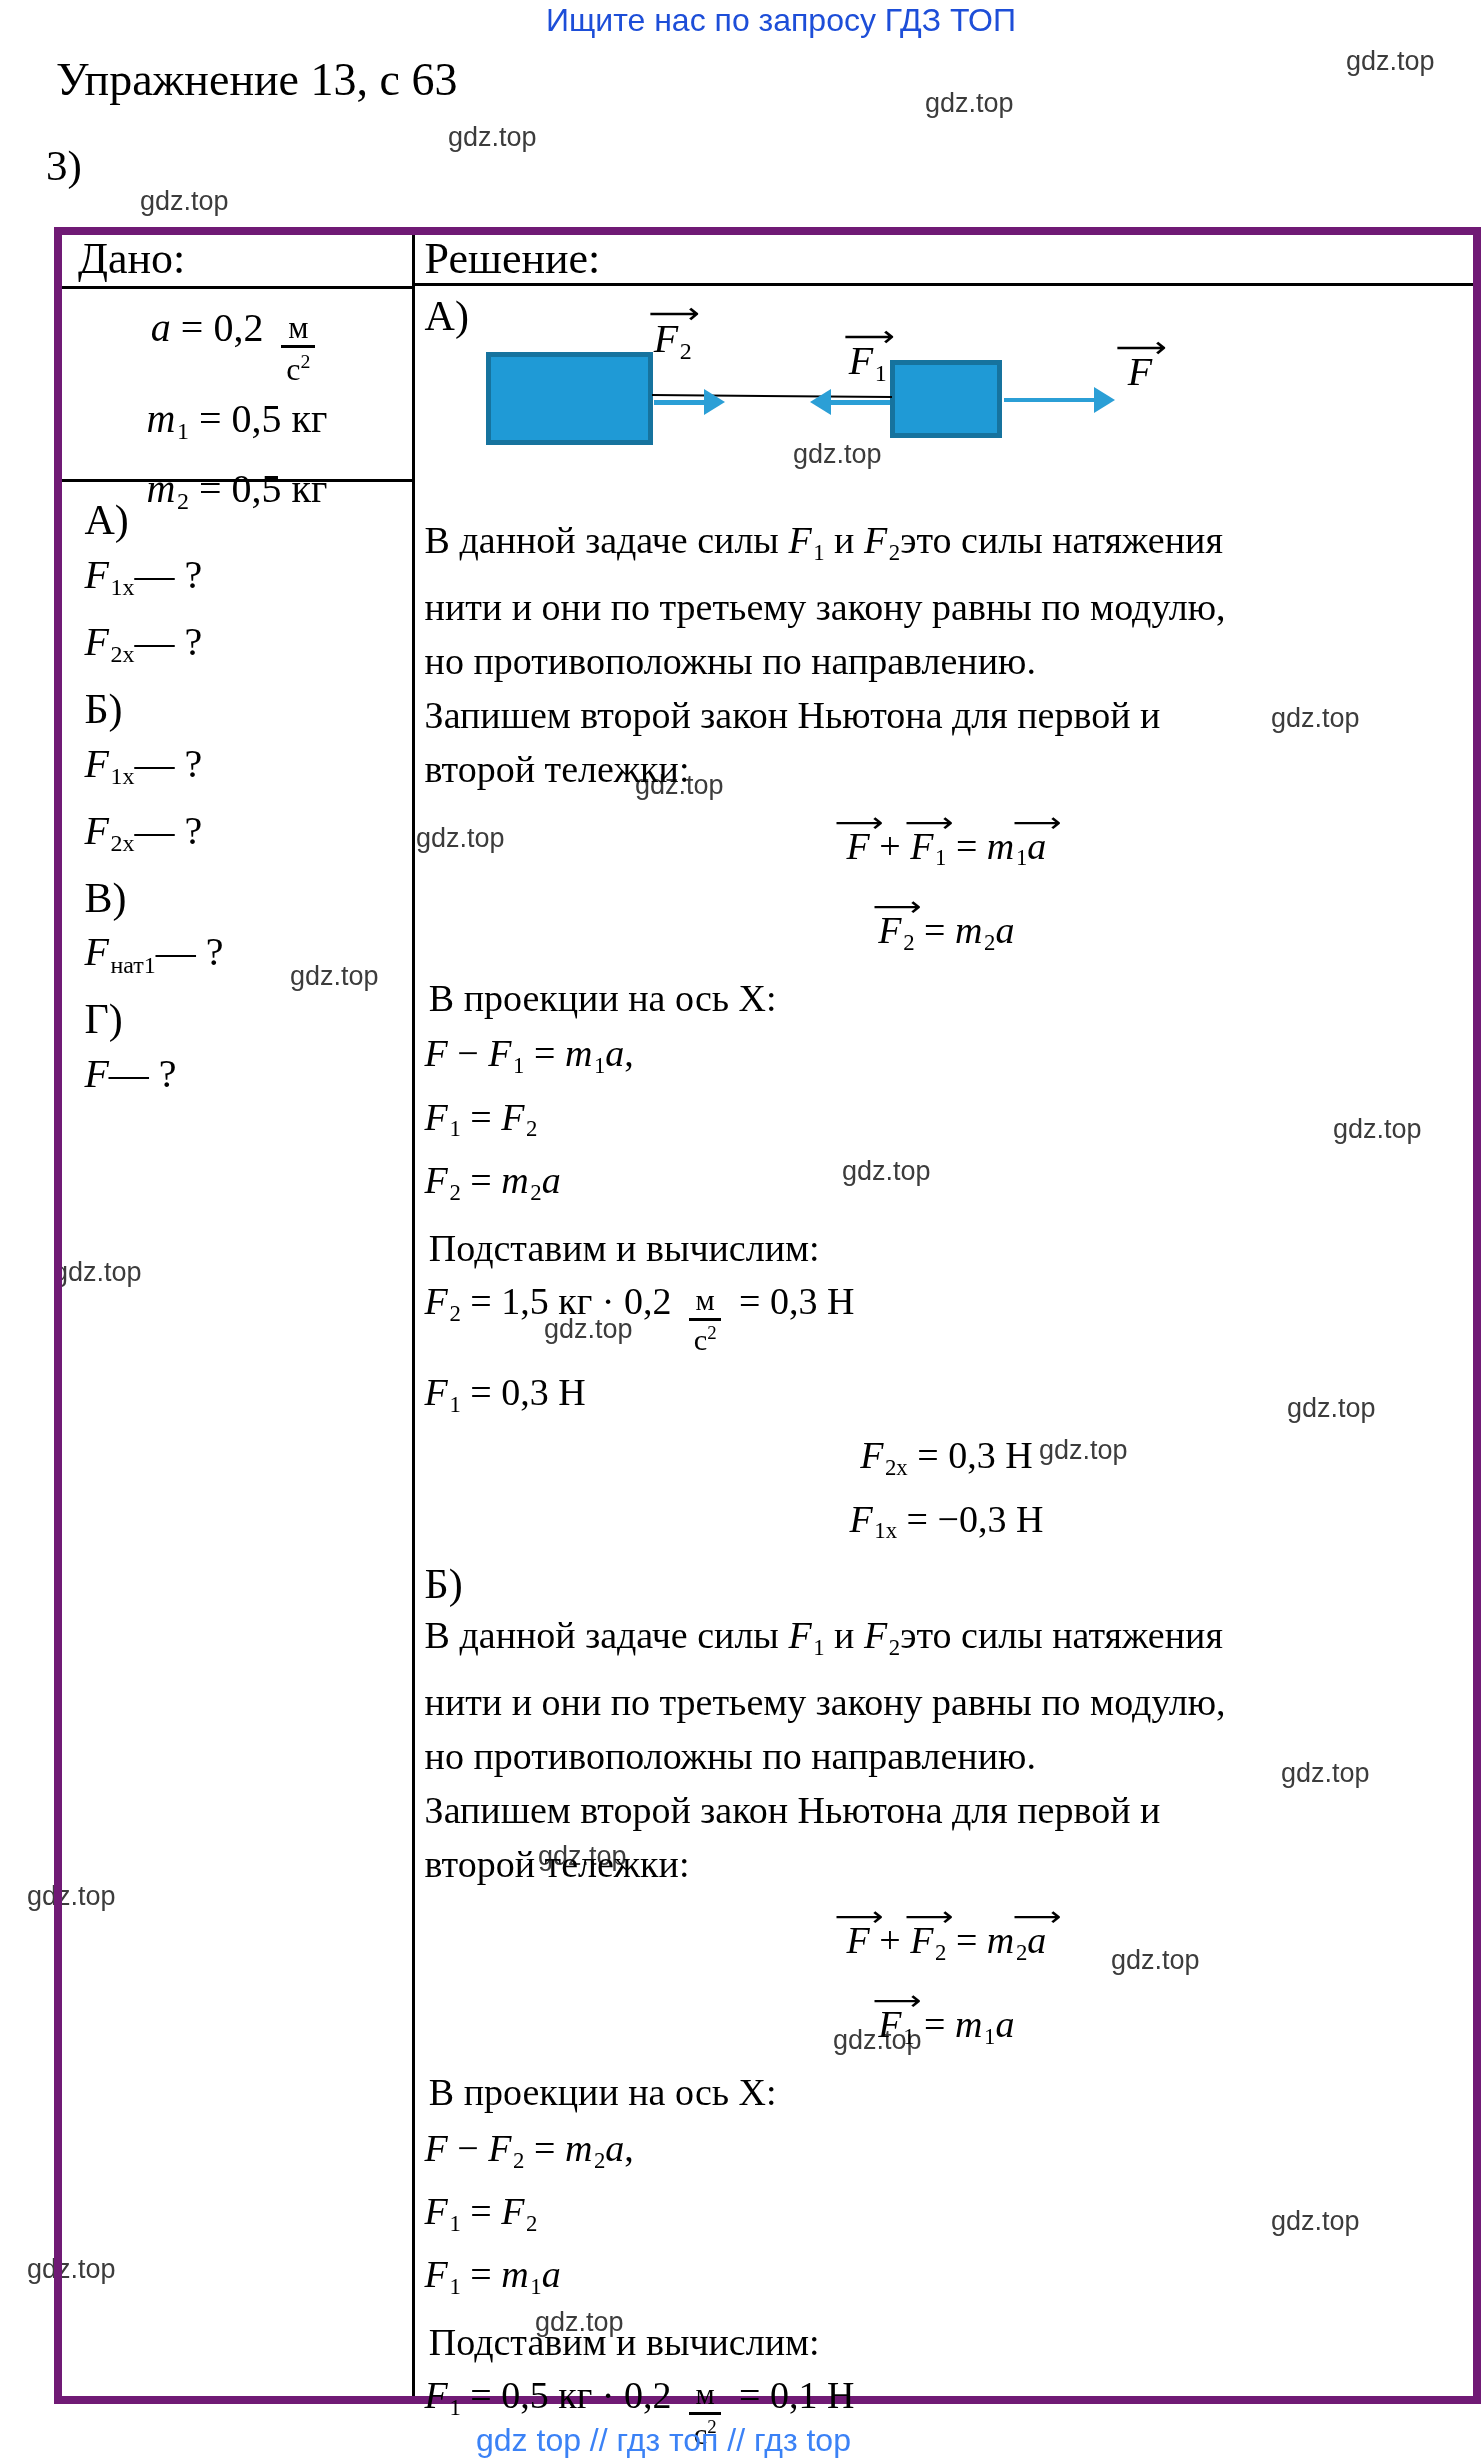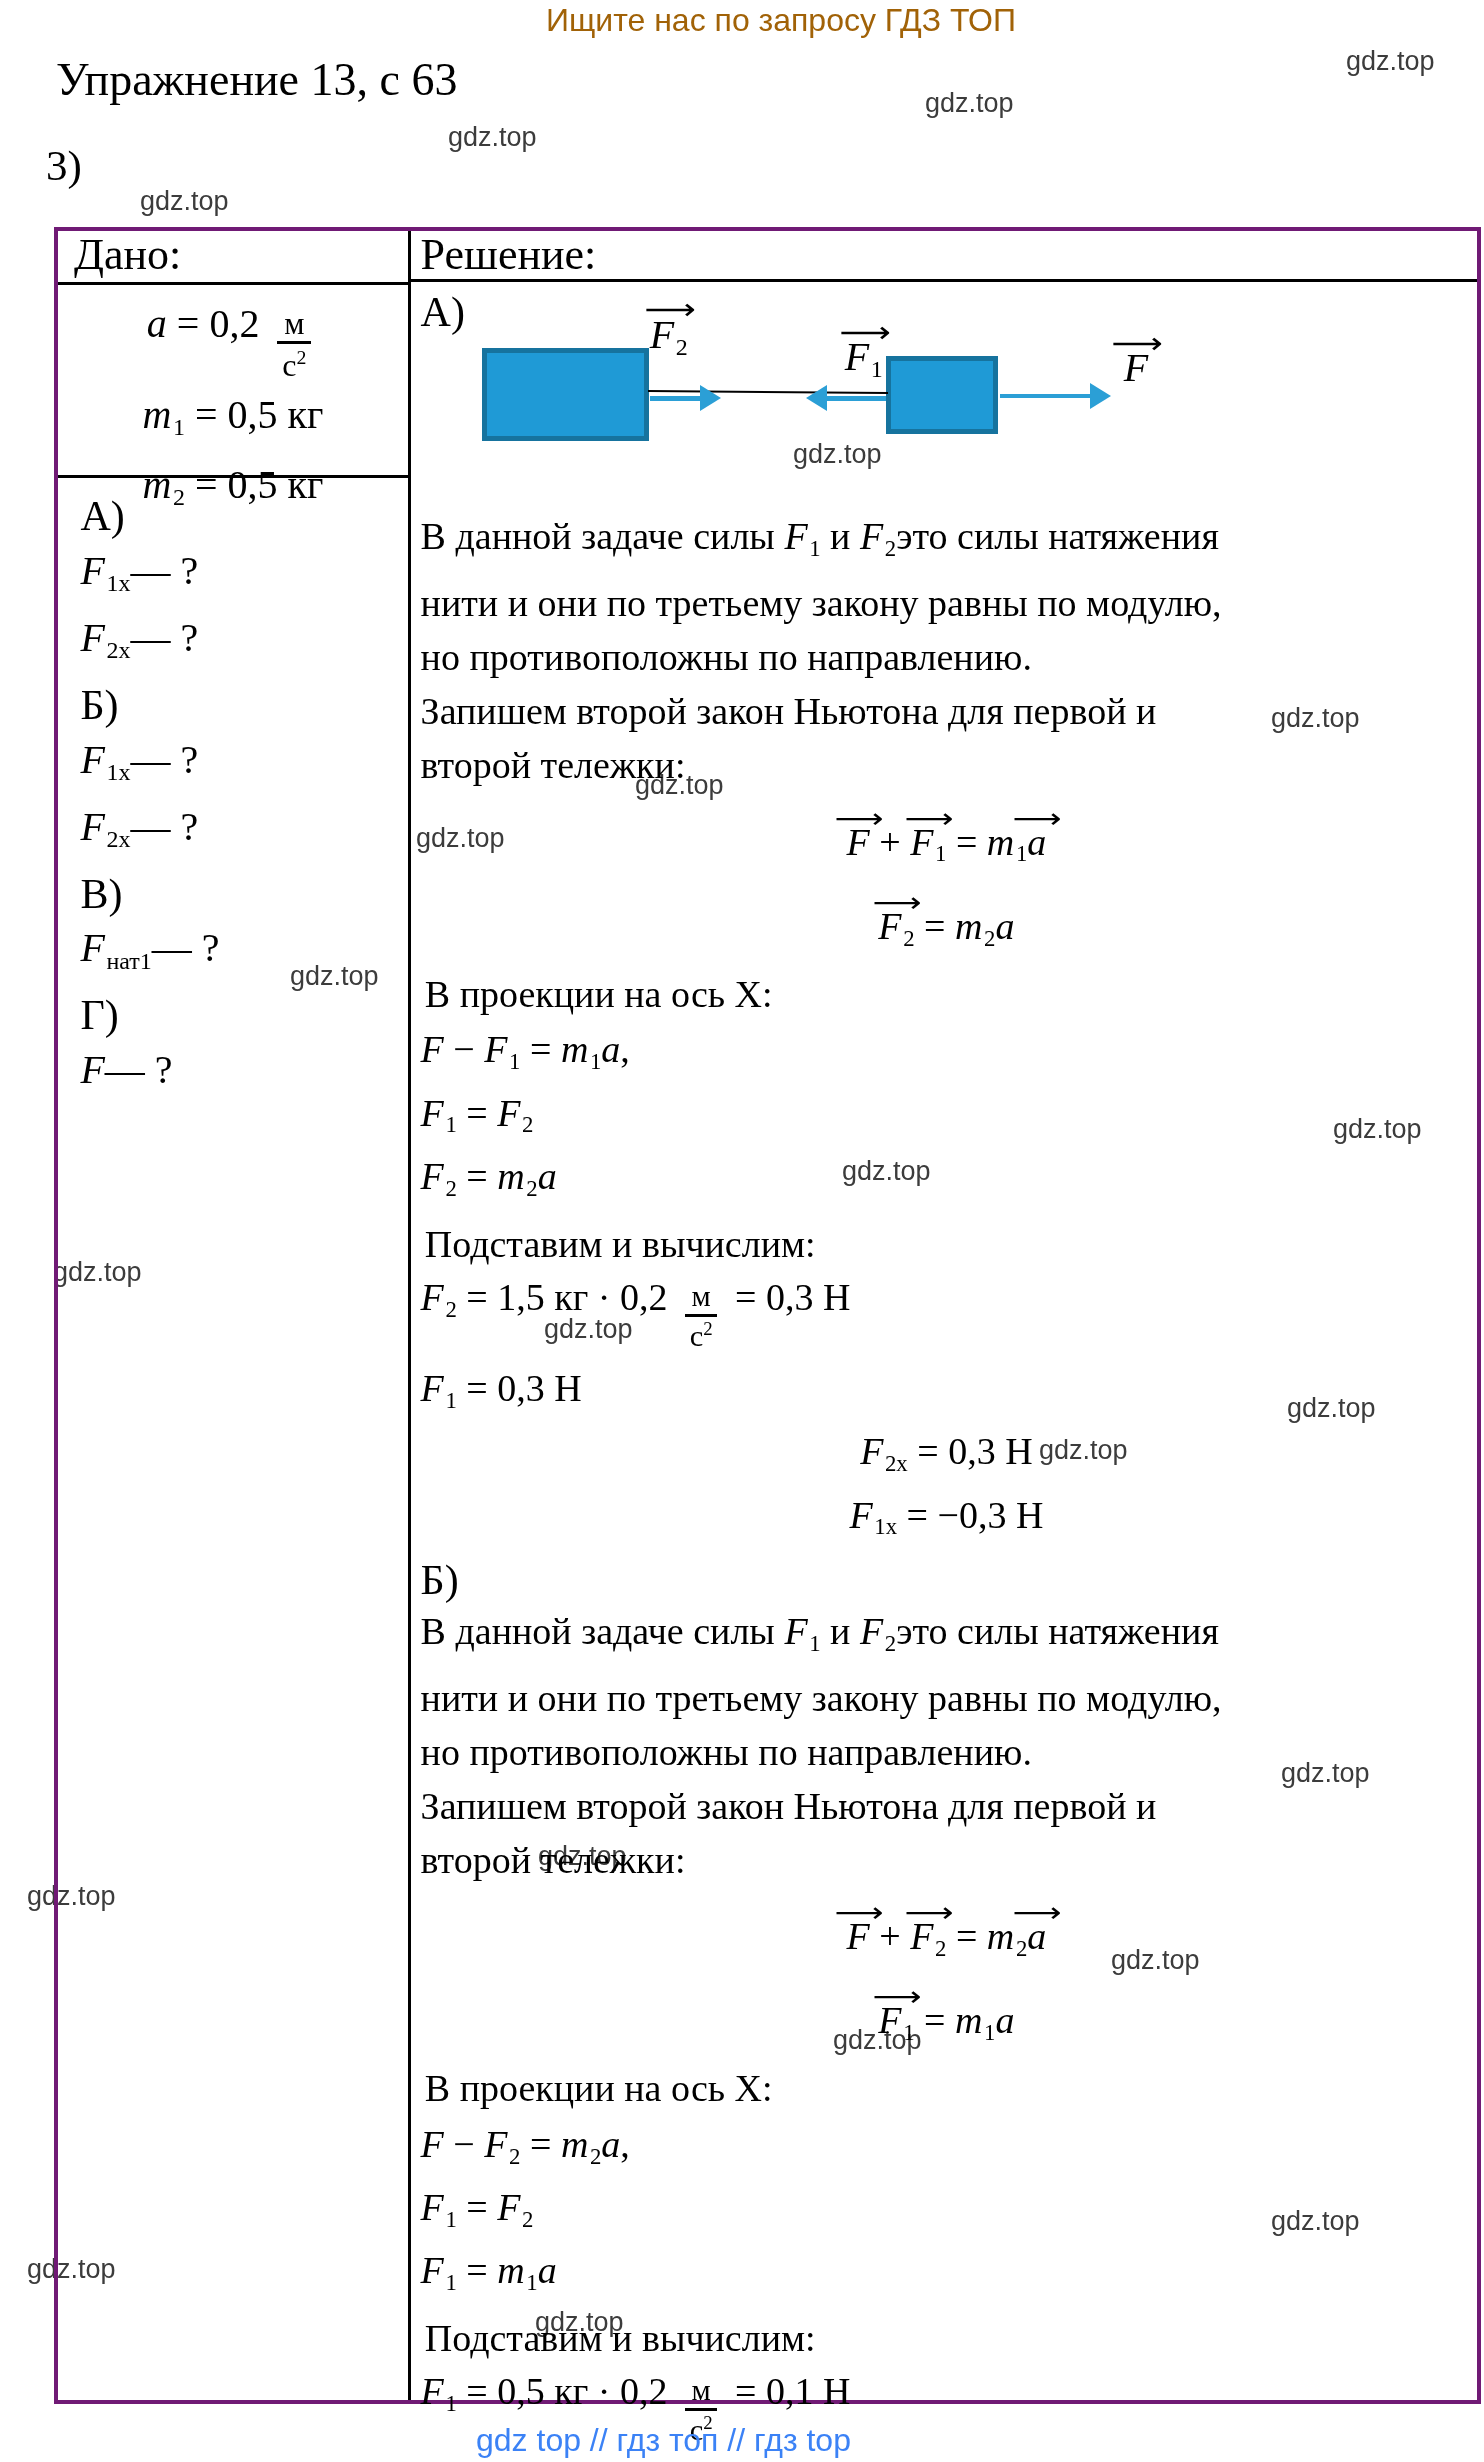--- a/index.html
+++ b/index.html
@@ -2,31 +2,31 @@
 <html lang="ru" style="font-size:13px"><head>
 <meta charset="utf-8">
 <style>
   * { box-sizing: border-box; margin: 0; padding: 0; }
   html,body { width:1485px; height:2462px; background:#fff; overflow:hidden;
               font-family:"Liberation Serif", serif; color:#000; }
   .page { position:relative; width:1485px; height:2462px; background:#fff; }
 
   
   .promo { position:absolute; left:546px; top:1.6px; font-family:"Liberation Sans",sans-serif;
-           font-size:32px; color:#a16207; white-space:nowrap; }
+           font-size:32px; color:#1d4ed8; white-space:nowrap; }
   .title { position:absolute; left:56px; top:53px; font-size:46px; white-space:nowrap; }
   .part  { position:absolute; left:46px; top:141px; font-size:43px; }
 
   
   .wm { position:absolute; font-family:"Liberation Sans",sans-serif; font-size:27px;
         color:#3c3c3c; white-space:nowrap; }
 
   
   .tbl { position:absolute; left:54px; top:227px; width:1427px; height:2177px;
-         border:4px solid #701a75; display:flex; }
+         border:8px solid #701a75; display:flex; }
   .col-left  { width:353px; border-right:3.2px solid #000; display:flex; flex-direction:column; }
   .col-right { flex:1; display:flex; flex-direction:column; }
   .col-head { height:54px; border-bottom:3.2px solid #000; font-size:44px; line-height:48px;
               padding-left:16px; }
   .col-right .col-head { padding-left:9.6px; }
 
   .given-box { height:193px; border-bottom:3.2px solid #000; padding-top:14.4px; }
   .given-line { text-align:center; font-size:40px; line-height:50px; margin-bottom:8px;
                 white-space:nowrap; }
   .find-list { padding:13px 0 0 22.4px; }

